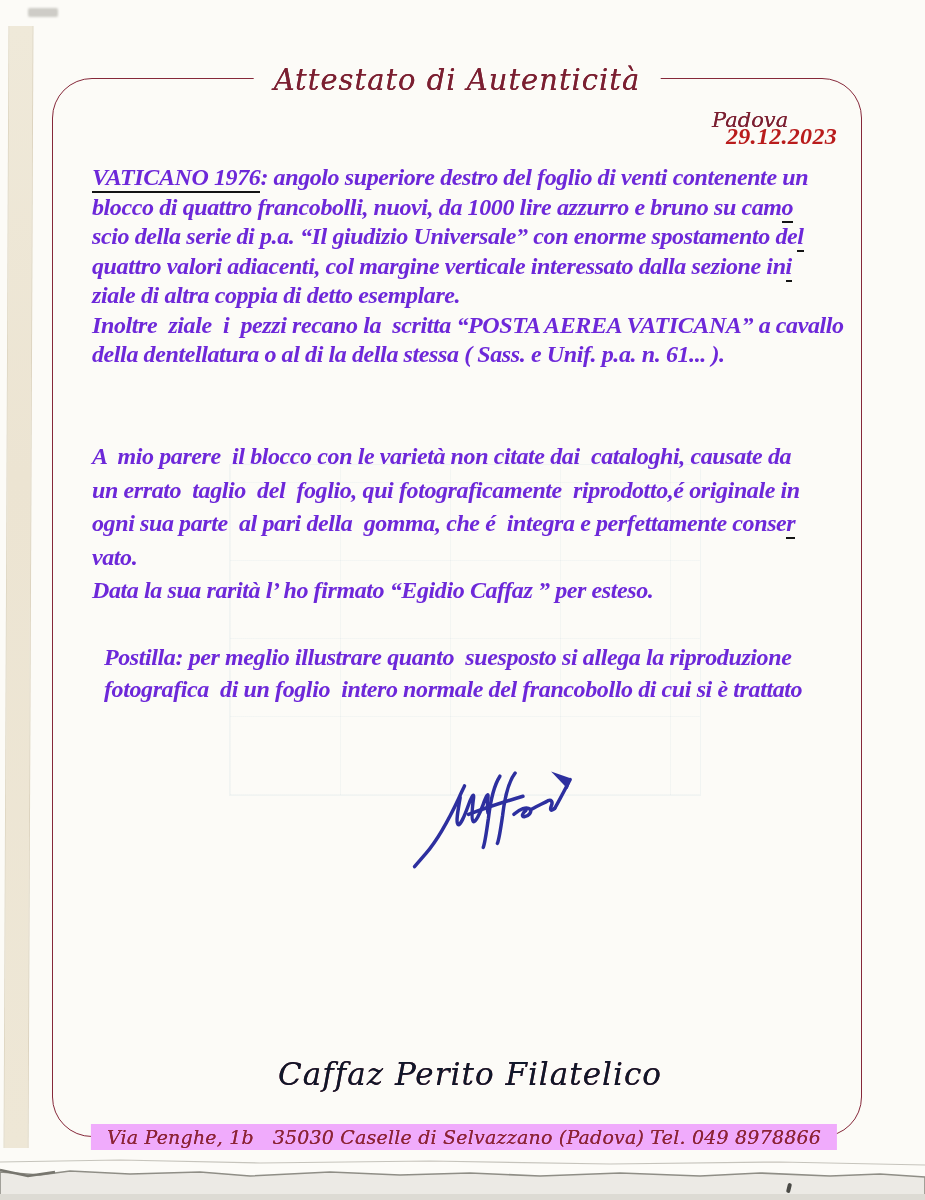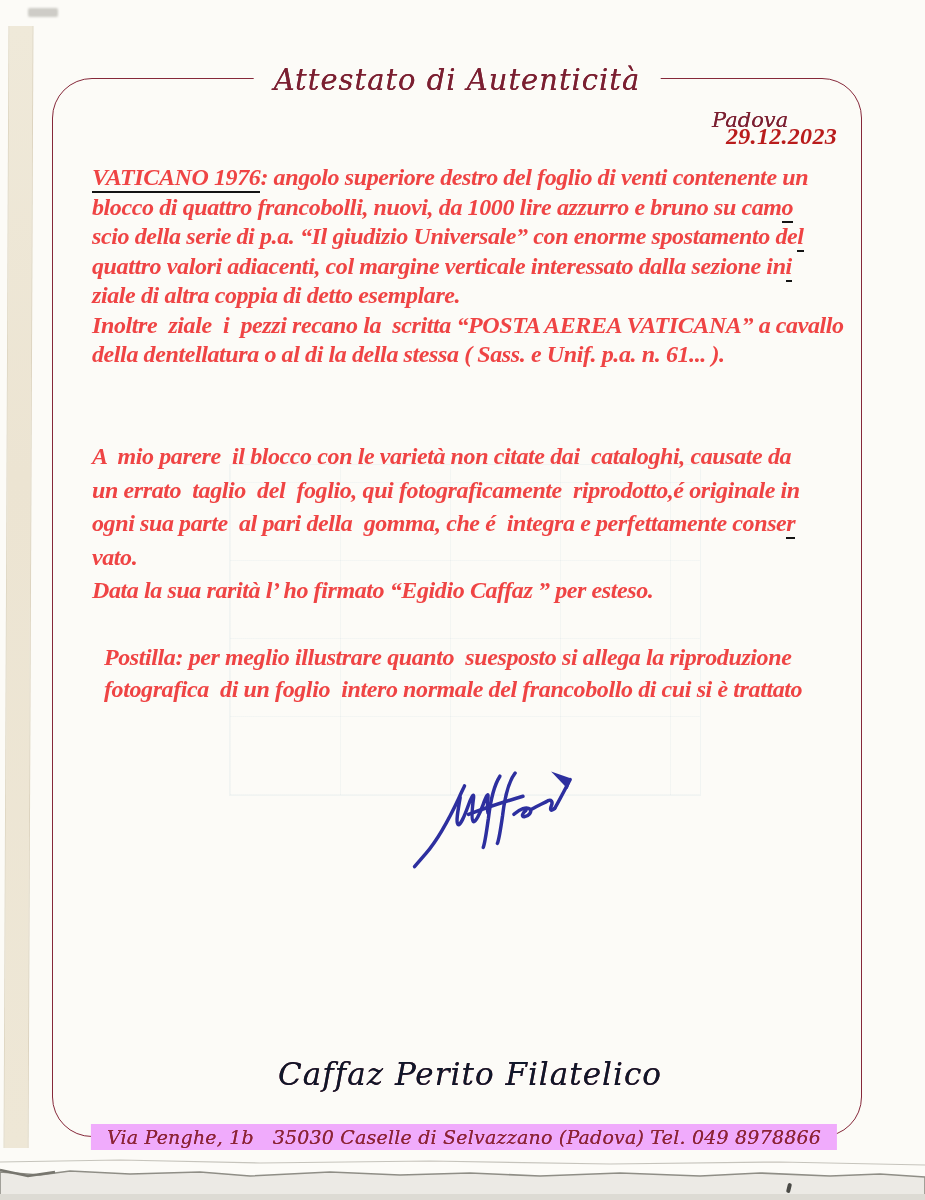--- a/index.html
+++ b/index.html
@@ -48,21 +48,21 @@
   }
   .date-text {
     position:absolute; right:88px; top:123px;
     font:italic 700 24px "Liberation Serif", serif; color:#b91c1c;
     letter-spacing:.3px;
   }
   
   .body-para {
     position:absolute; left:92px;
     font:italic 700 24px/29.5px "Liberation Serif", serif;
-    color:#ef4444; letter-spacing:-0.4px;
+    color:#6d28d9; letter-spacing:-0.4px;
   }
   .body-para .tline { white-space:pre; }
   #para1 { top:163px; }
   #para2 { top:440px; } #para2 .tline { line-height:33.5px; }
   #para3 { top:642px; } #para3 .tline { line-height:31.5px;margin-left:12px; }
   .useg { border-bottom:2.2px solid #141414; padding-bottom:1px; }
   
   .signature { position:absolute; left:405px; top:763px; transform:rotate(-4deg); }
   
   .expert-script {

